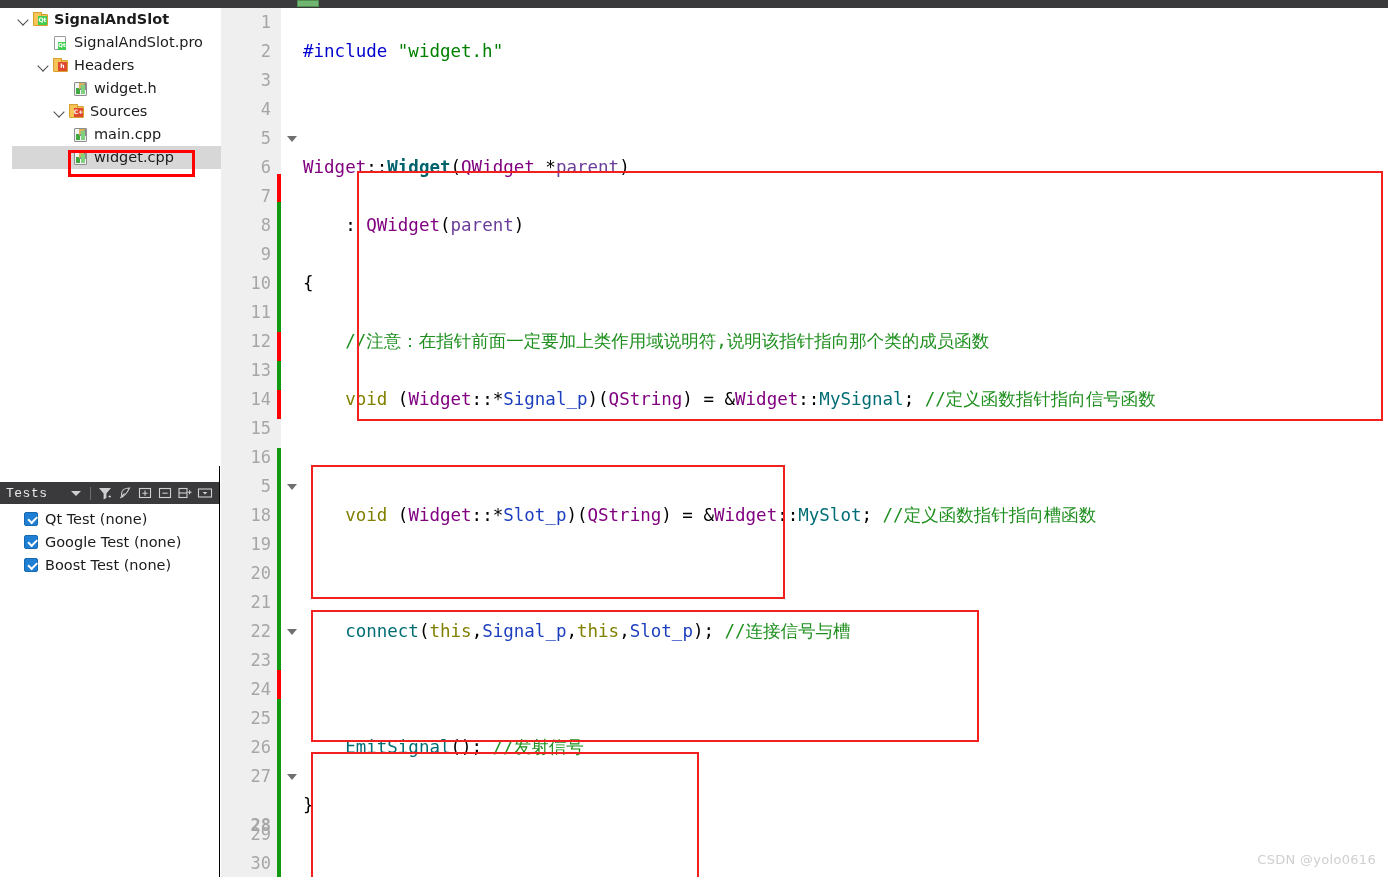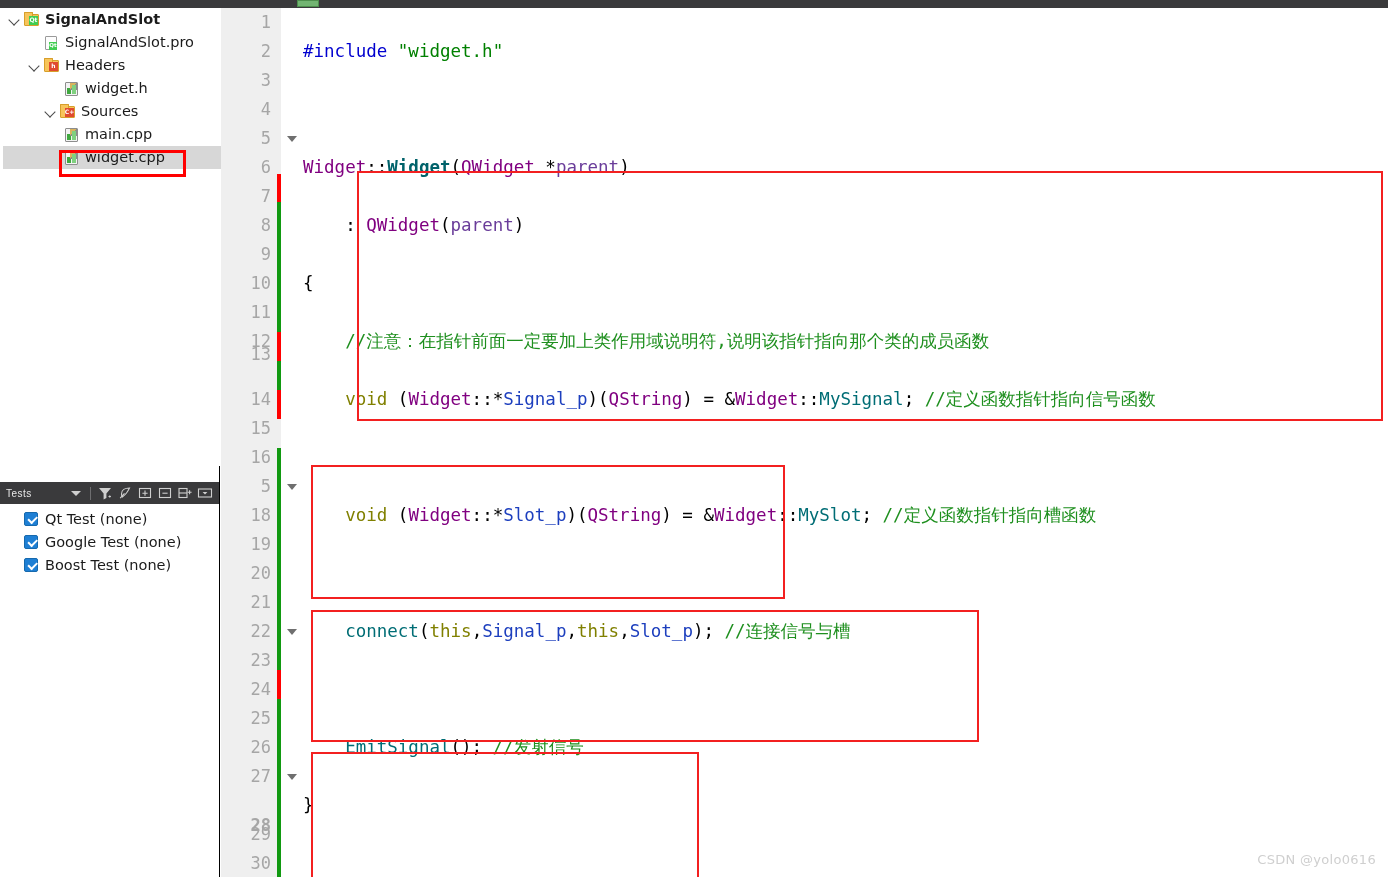--- a/index.html
+++ b/index.html
@@ -23,21 +23,21 @@
   .topstrip-tabicon{
     position:absolute; left:297px; top:0px; width:22px; height:7px;
     background:#72b572; border:1px solid #4d8f4d;
   }
 
   
   .sidebar {
     position:absolute; left:0; top:8px; width:220px; height:869px;
     background:#ffffff; border-right:1px solid #000;
   }
-  .tree { position:absolute; left:3px; top:0; width:219px; height:458px;
+  .tree { position:absolute; left:12px; top:0; width:219px; height:458px;
           background:#fff; overflow:hidden; }
   .tree-row {
     position:relative; height:23px; display:flex; align-items:center;
     font-size:14.5px; color:#1b1b1b; white-space:nowrap;
     font-family:"DejaVu Sans","Liberation Sans",sans-serif;
   }
   .tree-row .twisty {
     width:16px; height:16px; flex:0 0 16px; position:relative;
   }
   .tree-row .twisty.open::after{
@@ -83,22 +83,22 @@
     position:absolute; left:56px; top:142px; width:127px; height:27px;
     border:3px solid #ff0000; pointer-events:none; z-index:5;
   }
 
   
   .tests-header{
     position:absolute; left:0; top:474px; width:219px; height:22px;
     background:#3a3a3c; display:flex; align-items:center;
   }
   .tests-title{
-    color:#e8e8e8; font-size:10px; margin-left:6px;
-    font-family:Liberation Sans, sans-serif;
+    color:#e8e8e8; font-size:13px; margin-left:6px;
+    font-family:Liberation Mono, monospace;
     letter-spacing:.5px;
   }
   .tb-ico{ width:20px; height:20px; position:relative; flex:0 0 20px; }
   .tb-sep{ width:1px; height:13px; background:#6e6e70; margin:0 4px; flex:0 0 1px;}
   .caret-dn::after{content:"";position:absolute;left:5px;top:8px;
      border-left:5px solid transparent;border-right:5px solid transparent;
      border-top:5px solid #cfcfcf;}
   .ic-filter svg, .tb-ico svg{ position:absolute; left:2px; top:2px; }
 
   .tests-list{
@@ -327,21 +327,21 @@
         <div class="gutter-num" style="top: 58px;">3</div>
         <div class="gutter-num" style="top: 87px;">4</div>
         <div class="gutter-num" style="top: 116px;">5</div>
         <div class="gutter-num" style="top: 145px;">6</div>
         <div class="gutter-num" style="top: 174px;">7</div>
         <div class="gutter-num" style="top: 203px;">8</div>
         <div class="gutter-num" style="top: 232px;">9</div>
         <div class="gutter-num" style="top: 261px;">10</div>
         <div class="gutter-num" style="top: 290px;">11</div>
         <div class="gutter-num" style="top: 319px;">12</div>
-        <div class="gutter-num" style="top: 332px;">13</div>
+        <div class="gutter-num" style="top: 348px;">13</div>
         <div class="gutter-num" style="top: 377px;">14</div>
         <div class="gutter-num" style="top: 406px;">15</div>
         <div class="gutter-num" style="top: 435px;">16</div>
         <div class="gutter-num" style="top: 464px;">5</div>
         <div class="gutter-num" style="top: 493px;">18</div>
         <div class="gutter-num" style="top: 522px;">19</div>
         <div class="gutter-num" style="top: 551px;">20</div>
         <div class="gutter-num" style="top: 580px;">21</div>
         <div class="gutter-num" style="top: 609px;">22</div>
         <div class="gutter-num" style="top: 638px;">23</div>

